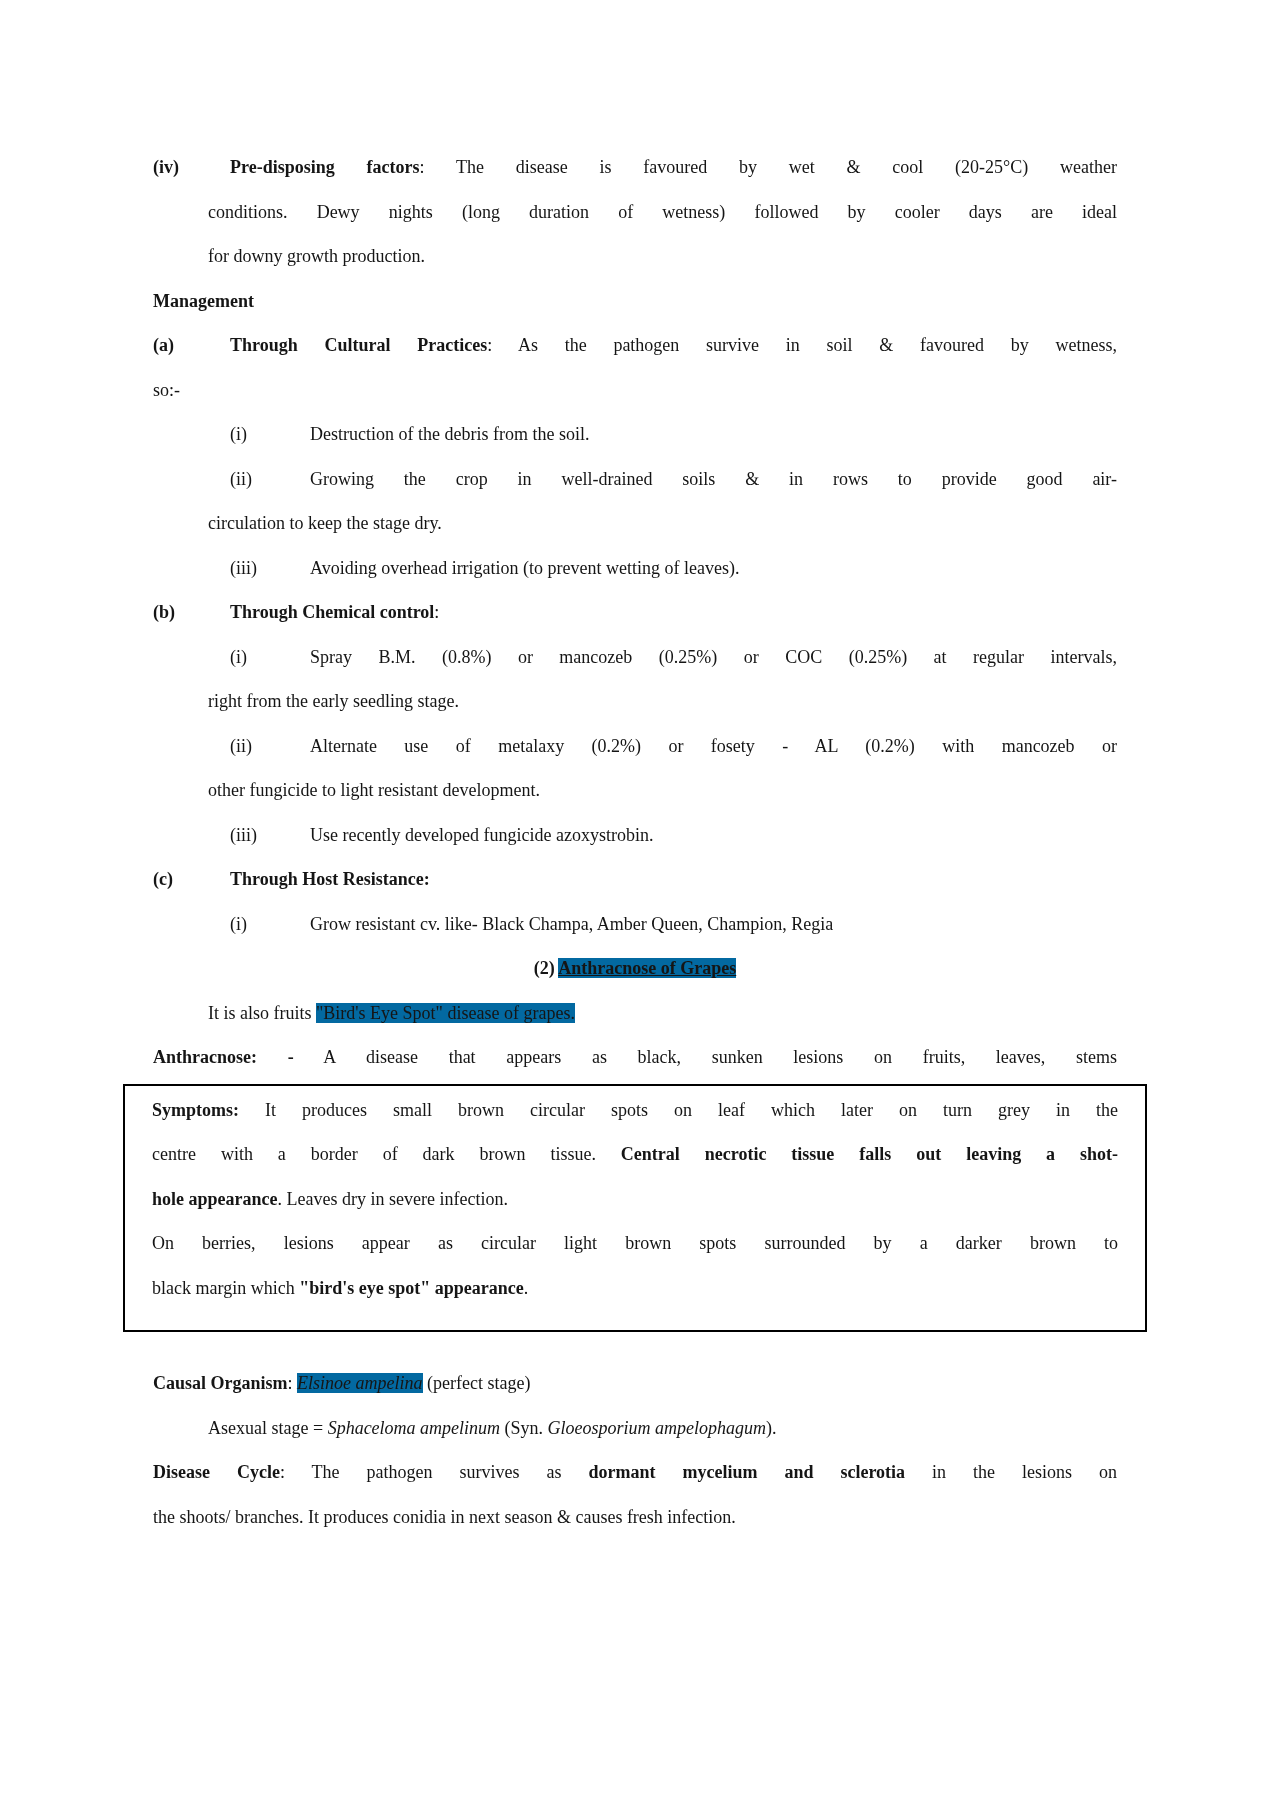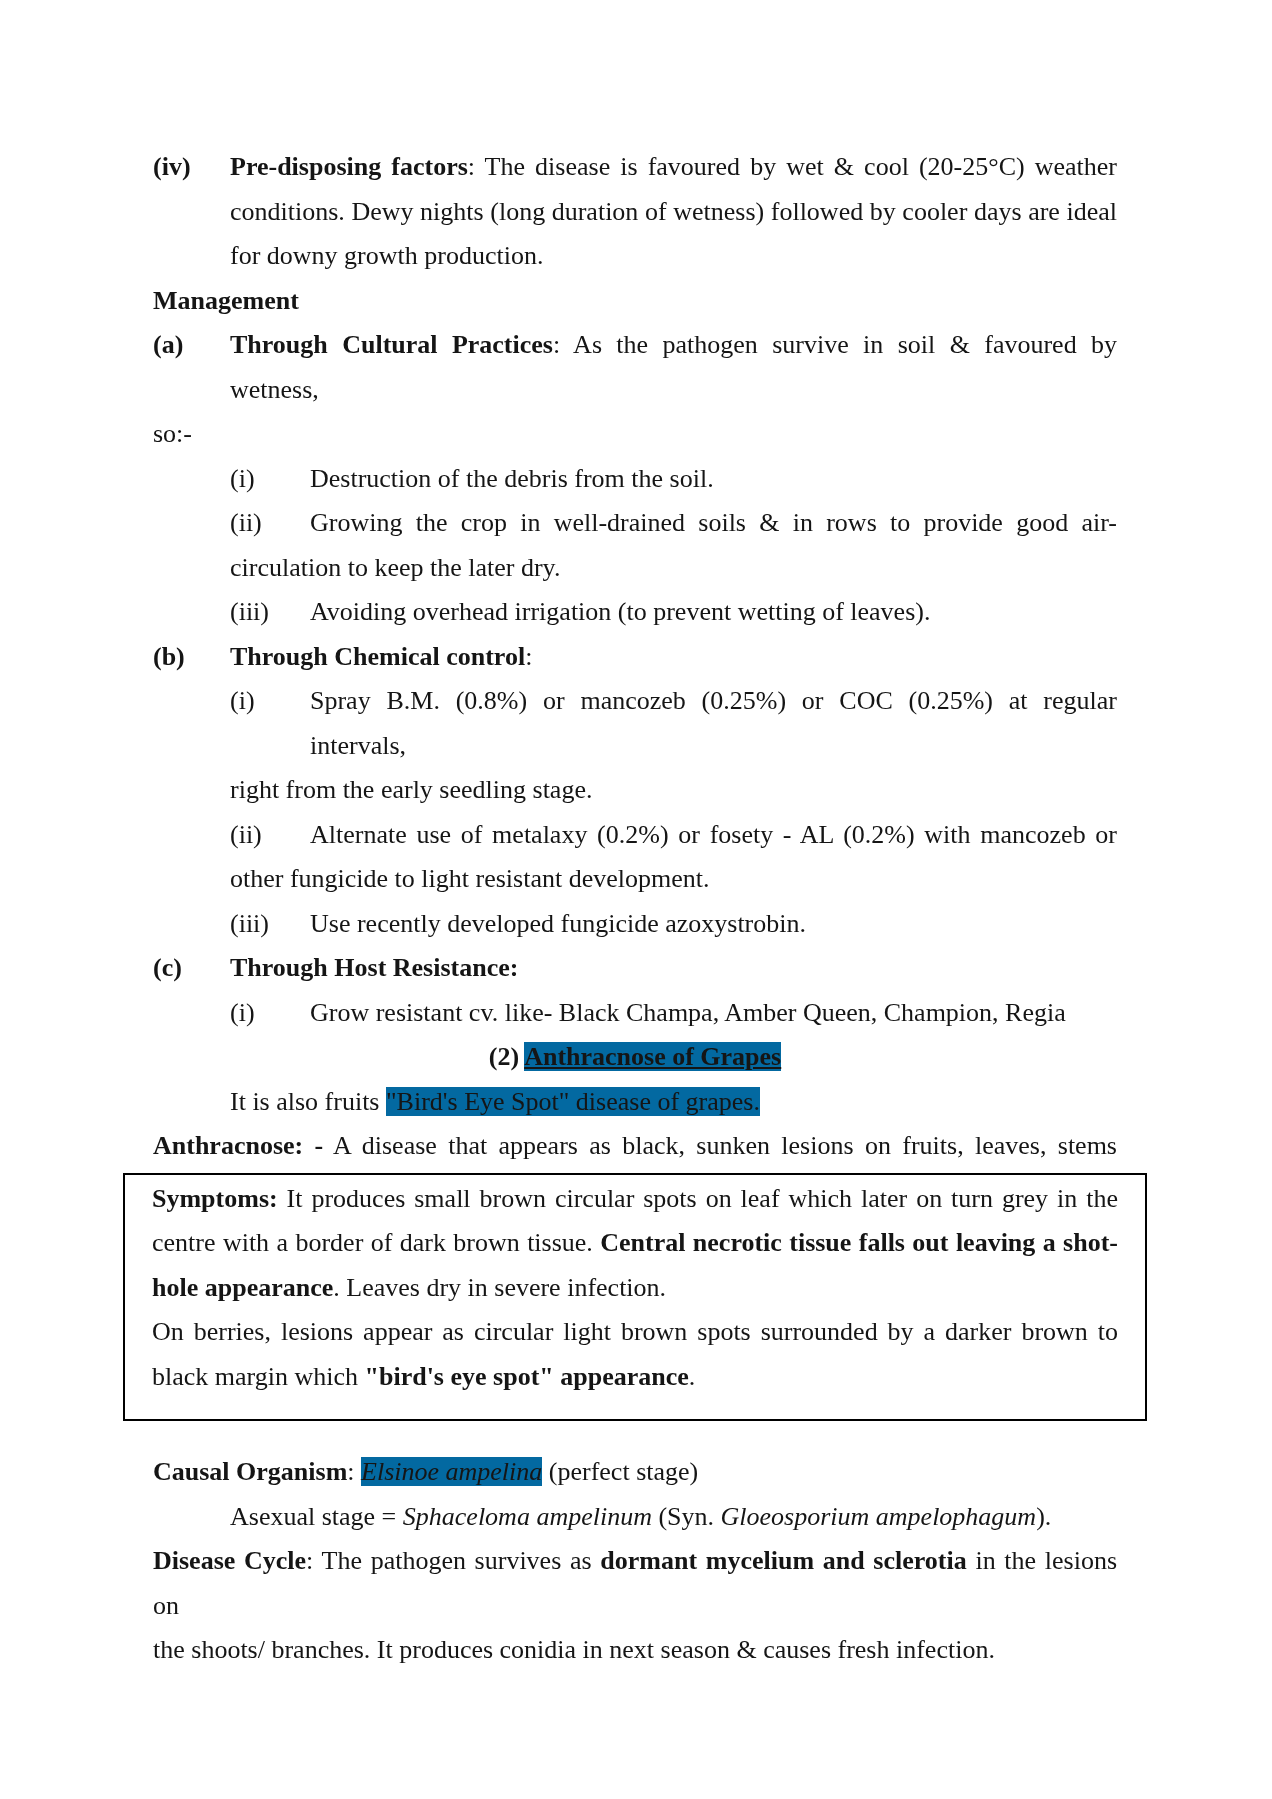--- a/index.html
+++ b/index.html
@@ -12,27 +12,27 @@
     overflow:hidden;
   }
   .content{
     position:absolute;
     left:153px;top:0;
     width:964px;
     padding-top:145px;
   }
   .line{
     position:relative;
-    font-size:26px;
+    font-size:18px;
     line-height:44.5px;
   }
   
   .l0{padding-left:77px;}                     
   .l1{margin-left:77px;padding-left:80px;}    
-  .p1{margin-left:77px;}                      
+  .p1{margin-left:55px;}                      
   .center{text-align:center;}
   .stretch{text-align:justify;text-align-last:justify;}
   .label{position:absolute;left:0;top:0;}
   .b{font-weight:bold;}
   .i{font-style:italic;}
   .u{text-decoration:underline;}
   .hl{background:#0369a1;}
   .box{
     border:2.8px solid #000;
     margin:4px -30px;
@@ -46,21 +46,21 @@
 <div class="page">
   <div class="content" id="doc">
       <div class="line l0 stretch"><span class="label b">(iv)</span><span class="b ">Pre-disposing factors</span><span class="">: The disease is favoured by wet &amp; cool (20-25°C) weather</span></div>
       <div class="line p1 stretch"><span class="">conditions. Dewy nights (long duration of wetness) followed by cooler days are ideal</span></div>
       <div class="line p1"><span class="">for downy growth production.</span></div>
       <div class="line p0"><span class="b ">Management</span></div>
       <div class="line l0 stretch"><span class="label b">(a)</span><span class="b ">Through Cultural Practices</span><span class="">: As the pathogen survive in soil &amp; favoured by wetness,</span></div>
       <div class="line p0"><span class="">so:-</span></div>
       <div class="line l1"><span class="label">(i)</span><span class="">Destruction of the debris from the soil.</span></div>
       <div class="line l1 stretch"><span class="label">(ii)</span><span class="">Growing the crop in well-drained soils &amp; in rows to provide good air-</span></div>
-      <div class="line p1"><span class="">circulation to keep the later dry.</span></div>
+      <div class="line p1"><span class="">circulation to keep the stage dry.</span></div>
       <div class="line l1"><span class="label">(iii)</span><span class="">Avoiding overhead irrigation (to prevent wetting of leaves).</span></div>
       <div class="line l0"><span class="label b">(b)</span><span class="b ">Through Chemical control</span><span class="">:</span></div>
       <div class="line l1 stretch"><span class="label">(i)</span><span class="">Spray B.M. (0.8%) or mancozeb (0.25%) or COC (0.25%) at regular intervals,</span></div>
       <div class="line p1"><span class="">right from the early seedling stage.</span></div>
       <div class="line l1 stretch"><span class="label">(ii)</span><span class="">Alternate use of metalaxy (0.2%) or fosety - AL (0.2%) with mancozeb or</span></div>
       <div class="line p1"><span class="">other fungicide to light resistant development.</span></div>
       <div class="line l1"><span class="label">(iii)</span><span class="">Use recently developed fungicide azoxystrobin.</span></div>
       <div class="line l0"><span class="label b">(c)</span><span class="b ">Through Host Resistance:</span></div>
       <div class="line l1"><span class="label">(i)</span><span class="">Grow resistant cv. like- Black Champa, Amber Queen, Champion, Regia</span></div>
       <div class="line center"><span class="b ">(2) </span><span class="b u hl">Anthracnose of Grapes</span></div>

